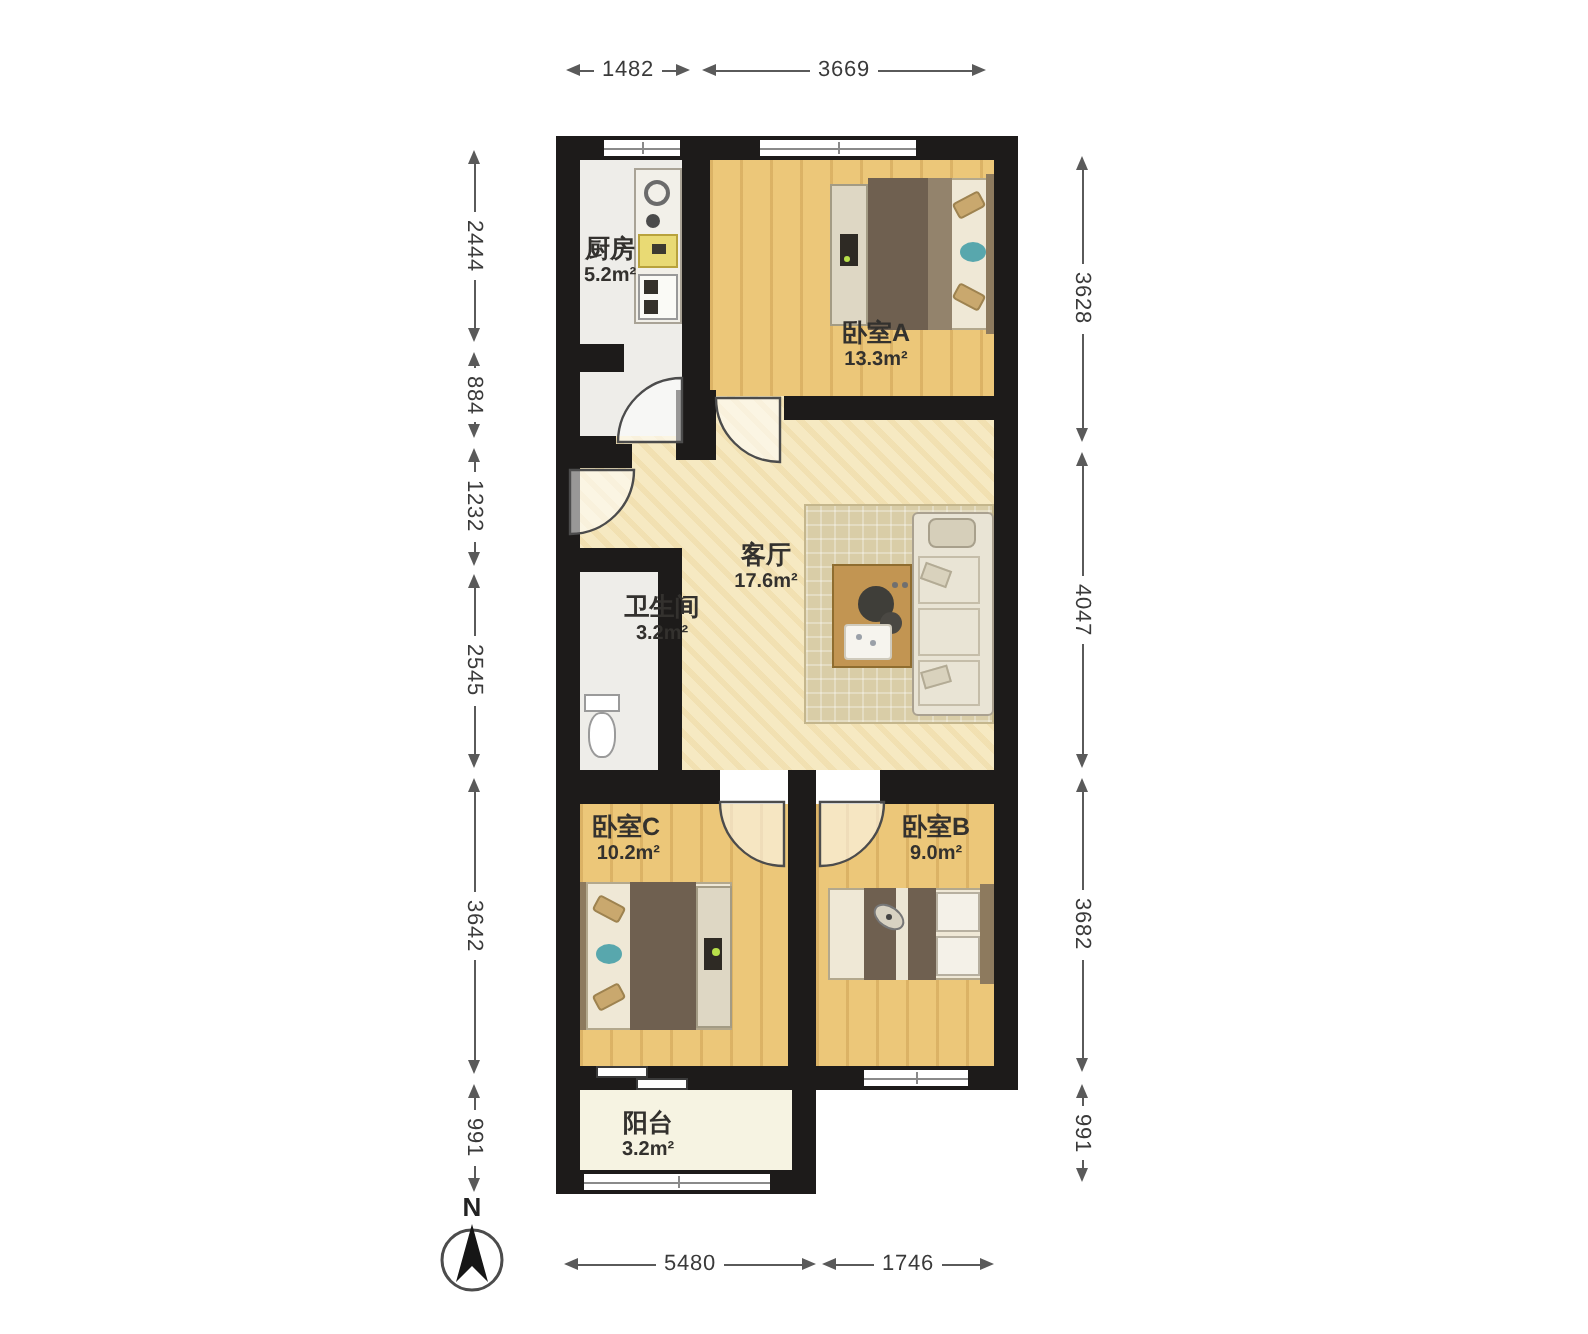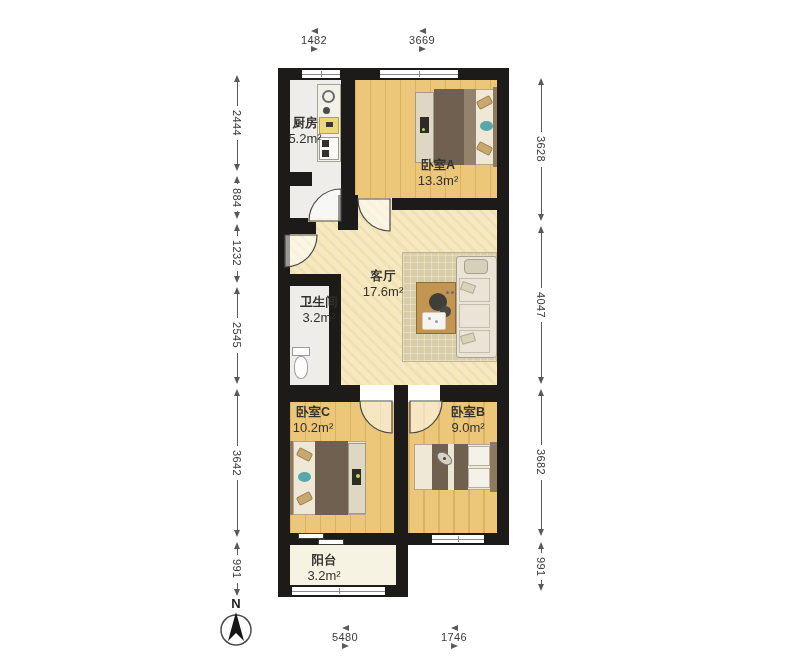--- a/index.html
+++ b/index.html
@@ -17,24 +17,24 @@
   .wall{background:#1d1b1a;}
   
   .win-h{background:#fff;border-top:2px solid #1d1b1a;border-bottom:2px solid #1d1b1a;}
   .win-h::after{content:"";position:absolute;left:0;right:0;top:50%;height:1px;background:#8a8a8a;}
   .win-h::before{content:"";position:absolute;left:50%;top:1px;bottom:1px;width:1px;background:#8a8a8a;}
   
   .slide-panel{background:#fff;border:1px solid #3a3a3a;}
   
   .room-label{position:absolute;transform:translate(-50%,-50%);text-align:center;color:#33312e;line-height:1.2;white-space:nowrap;}
   .rname{font-size:12.5px;font-weight:700;}
-  .rarea{font-size:13px;font-weight:400;}
+  .rarea{font-size:10px;font-weight:700;}
   
   .dim{position:absolute;display:flex;align-items:center;color:#3a3a3a;}
-  .dim-h{height:14px;flex-direction:column;}
+  .dim-h{height:14px;flex-direction:row;}
   .dim-v{width:14px;flex-direction:column;}
   .dline{background:#5a5a5a;}
   .dim-h .dline{flex:1;height:1px;}
   .dim-v .dline{flex:1;width:1px;}
   .dlabel{font-size:11px;letter-spacing:.4px;white-space:nowrap;}
   .dim-h .dlabel{padding:0 4px;}
   .dim-v .dlabel{writing-mode:vertical-rl;text-orientation:mixed;padding:4px 0;}
   .ah{width:0;height:0;}
   .ah-l{border-top:3.5px solid transparent;border-bottom:3.5px solid transparent;border-right:7px solid #5a5a5a;}
   .ah-r{border-top:3.5px solid transparent;border-bottom:3.5px solid transparent;border-left:7px solid #5a5a5a;}
@@ -161,25 +161,25 @@
     <div class="rarea">5.2m²</div>
   </div>
   <div class="room-label" style="left:438px;top:173px;">
     <div class="rname">卧室A</div>
     <div class="rarea">13.3m²</div>
   </div>
   <div class="room-label" style="left:383px;top:284px;">
     <div class="rname">客厅</div>
     <div class="rarea">17.6m²</div>
   </div>
-  <div class="room-label" style="left:309px;top:310px;padding-left:20px;">
+  <div class="room-label" style="left:321px;top:310px;padding-left:20px;">
     <div class="rname">卫生间</div>
     <div class="rarea">3.2m²</div>
   </div>
-  <div class="room-label" style="left:313px;top:420px;">
+  <div class="room-label" style="left:313px;top:420px;text-align:right;">
     <div class="rname">卧室C</div>
     <div class="rarea">10.2m²</div>
   </div>
   <div class="room-label" style="left:468px;top:420px;">
     <div class="rname">卧室B</div>
     <div class="rarea">9.0m²</div>
   </div>
   <div class="room-label" style="left:324px;top:568px;">
     <div class="rname">阳台</div>
     <div class="rarea">3.2m²</div>

